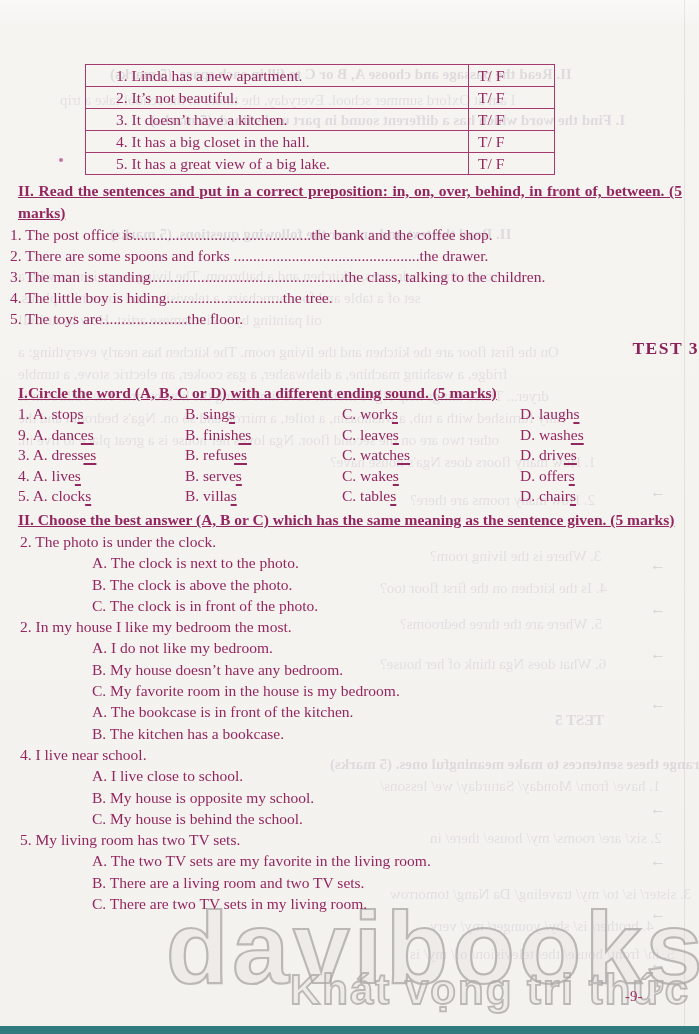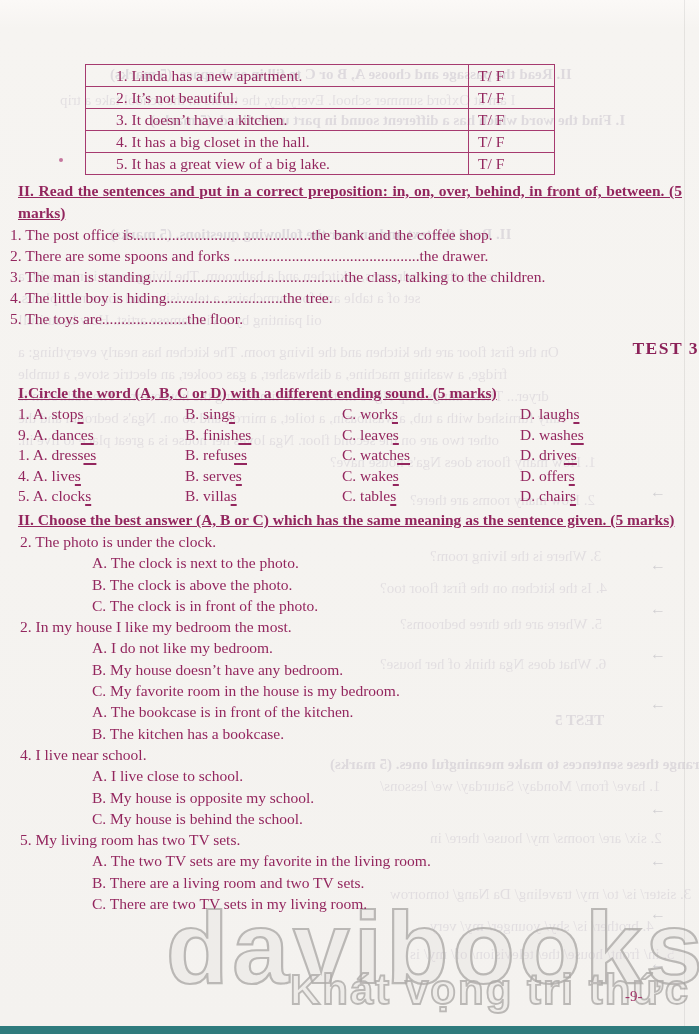--- a/index.html
+++ b/index.html
@@ -133,21 +133,21 @@
       <div><span>1. A. stop</span><span class="und">s</span></div>
       <div><span>B. sing</span><span class="und">s</span></div>
       <div><span>C. work</span><span class="und">s</span></div>
       <div><span>D. laugh</span><span class="und">s</span></div>
 
       <div><span>9. A. danc</span><span class="und">es</span></div>
       <div><span>B. finish</span><span class="und">es</span></div>
       <div><span>C. leave</span><span class="und">s</span></div>
       <div><span>D. wash</span><span class="und">es</span></div>
 
-      <div><span>1. A. dress</span><span class="und">es</span></div>
+      <div><span>3. A. dress</span><span class="und">es</span></div>
       <div><span>B. refus</span><span class="und">es</span></div>
       <div><span>C. watch</span><span class="und">es</span></div>
       <div><span>D. driv</span><span class="und">es</span></div>
 
       <div><span>4. A. live</span><span class="und">s</span></div>
       <div><span>B. serve</span><span class="und">s</span></div>
       <div><span>C. wake</span><span class="und">s</span></div>
       <div><span>D. offer</span><span class="und">s</span></div>
 
       <div><span>5. A. clock</span><span class="und">s</span></div>

